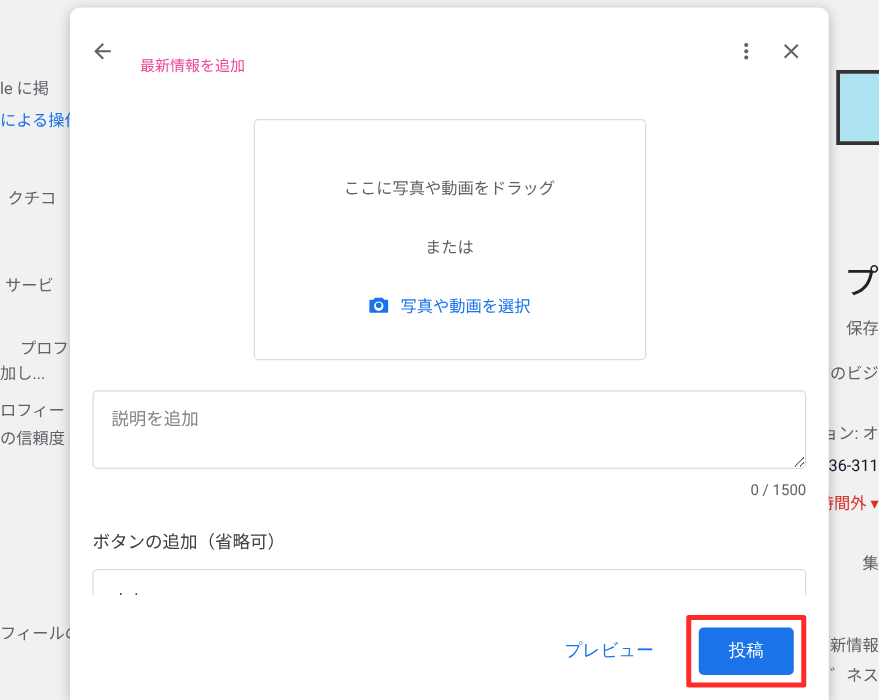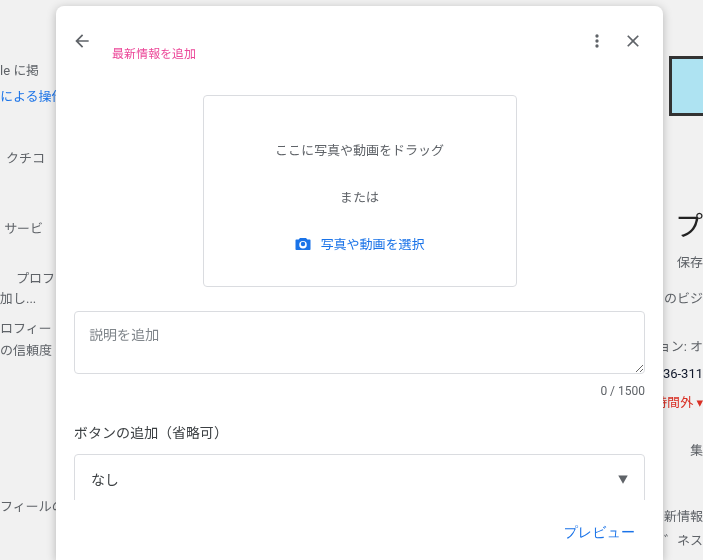--- a/index.html
+++ b/index.html
@@ -94,14 +94,17 @@
 
     <div class="section-label">ボタンの追加（省略可）</div>
     <div class="select">
       <span>なし</span>
       <span class="caret">▼</span>
     </div>
   </div>
 
   <div class="modal-footer">
     <button class="btn-text">プレビュー</button>
+    <span class="post-wrap">
+      <button class="btn-primary">投稿</button>
+    </span>
   </div>
 </div>
 
 </body></html>

